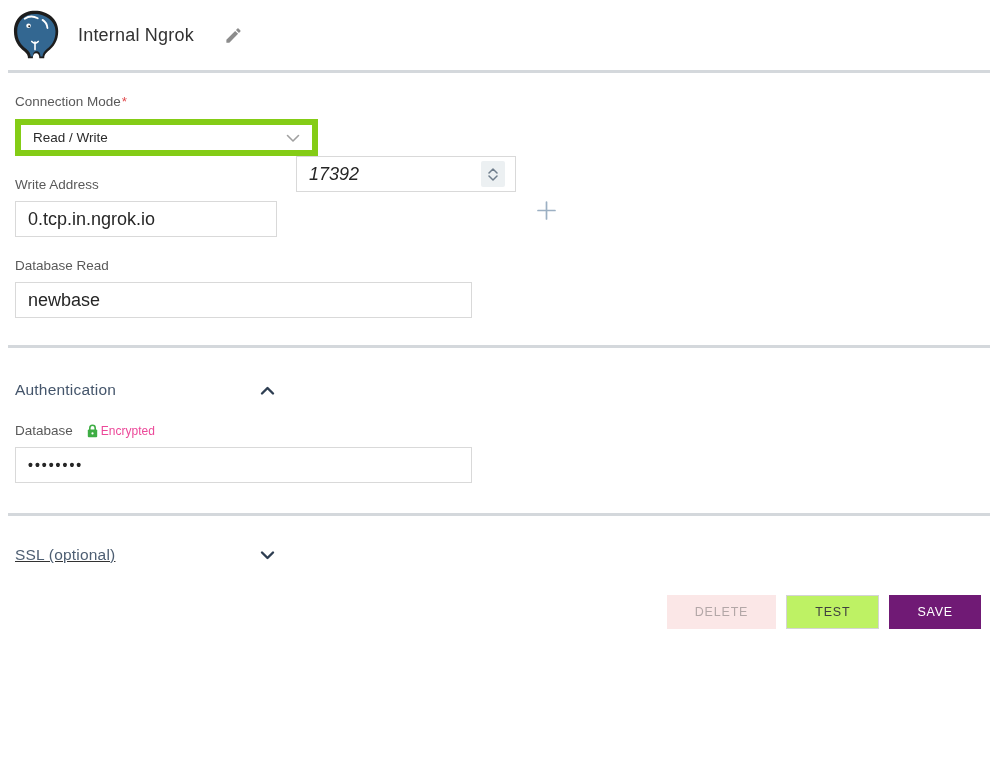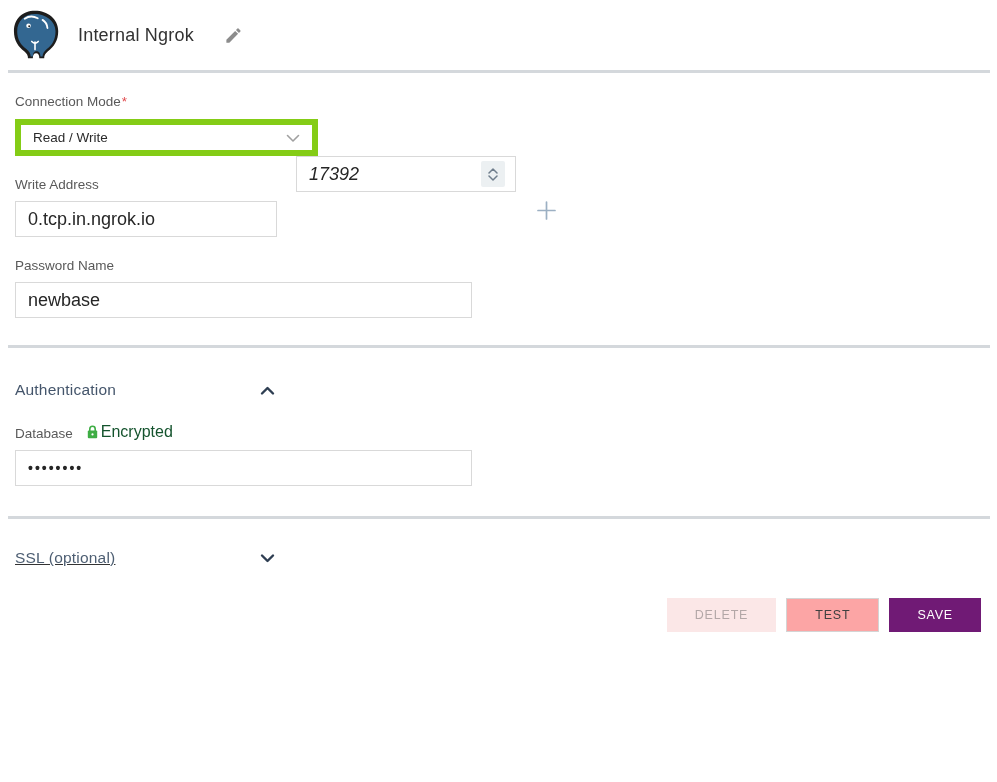--- a/index.html
+++ b/index.html
@@ -53,34 +53,34 @@
   .port-wrap .text-input { padding-right: 40px; font-style: italic; }
   .spinner {
     position: absolute; right: 11px; top: 5px; width: 24px; height: 26px;
     background: #ecEFF1; background: #ecf0f2; border-radius: 2px;
     display: flex; flex-direction: column; align-items: center; justify-content: center;
     gap: 1px; cursor: pointer; border: none;
   }
   .add-btn { background: none; border: none; cursor: pointer; margin-left: 20px; margin-top: 8px; line-height: 0; padding: 0; }
 
   .pw-badge { display: inline-flex; align-items: center; margin-left: 14px; }
-  .pw-badge span { font-size: 16px; color: #14532d; margin-left: 3px; }
+  .pw-badge span { font-size: 12px; color: #ec4899; margin-left: 3px; }
   .password-input { font-weight: bold; letter-spacing: 2px; font-size: 14px; }
 
   .divider-2 { margin-top: 27px; }
   .divider-3 { margin-top: 30px; }
 
   
   .footer { display: flex; justify-content: flex-end; gap: 10px; margin-top: 31px; padding-right: 16px; }
   .btn {
     min-width: 83px; height: 34px; font-size: 12.5px; letter-spacing: .8px;
     font-family: "Liberation Sans", sans-serif; cursor: pointer; padding: 0 28px;
   }
   .btn-delete { background: #fbe7e7; color: #b3a7a7; border: none; }
-  .btn-test { background: #fca5a5; color: #404040; border: 1px solid #d4d4d4; }
+  .btn-test { background: #bef264; color: #404040; border: 1px solid #d4d4d4; }
   .btn-save { background: #701a75; color: #fff; border: none; }
 </style>
 </head>
 <body>
 
 <div class="header">
   <span class="logo">
     <svg width="54" height="54" viewBox="0 0 100 100">
       <path d="M50 5 C27 5 11 20 11 43 c0 17 8 29 19 37 5 4 7 8 7 13 h9 c0-6 2-9 6-9 s6 3 6 9 h9 c0-5 2-9 7-13 11-8 19-20 19-37 C93 20 73 5 50 5 Z" fill="#1d1d1d"></path>
       <path d="M50 11 C31 11 17 24 17 43 c0 15 7 26 17 33 5 4 8 9 8 14 h4 c0-7 3-10 7-10 s7 3 7 10 h4 c0-5 3-10 8-14 10-7 16-18 16-33 C88 24 69 11 50 11 Z" fill="#336791"></path>
@@ -137,21 +137,21 @@
         </button>
       </div>
     </div>
     <button class="add-btn" style="margin-top:44px;">
       <svg width="21" height="21" viewBox="0 0 21 21">
           <path d="M10.5 2 V19 M2 10.5 H19" stroke="#9cb0c3" stroke-width="1.7" stroke-linecap="round"></path>
         </svg>
     </button>
   </div>
 
-  <div class="field-label">Password Name</div>
+  <div class="field-label">Database Read</div>
   <input class="text-input wide" type="text" value="newbase" style="">
 
 </div>
 
 <div class="divider divider-2"></div>
 
 <div class="content">
 
   
   <div class="section-head">

